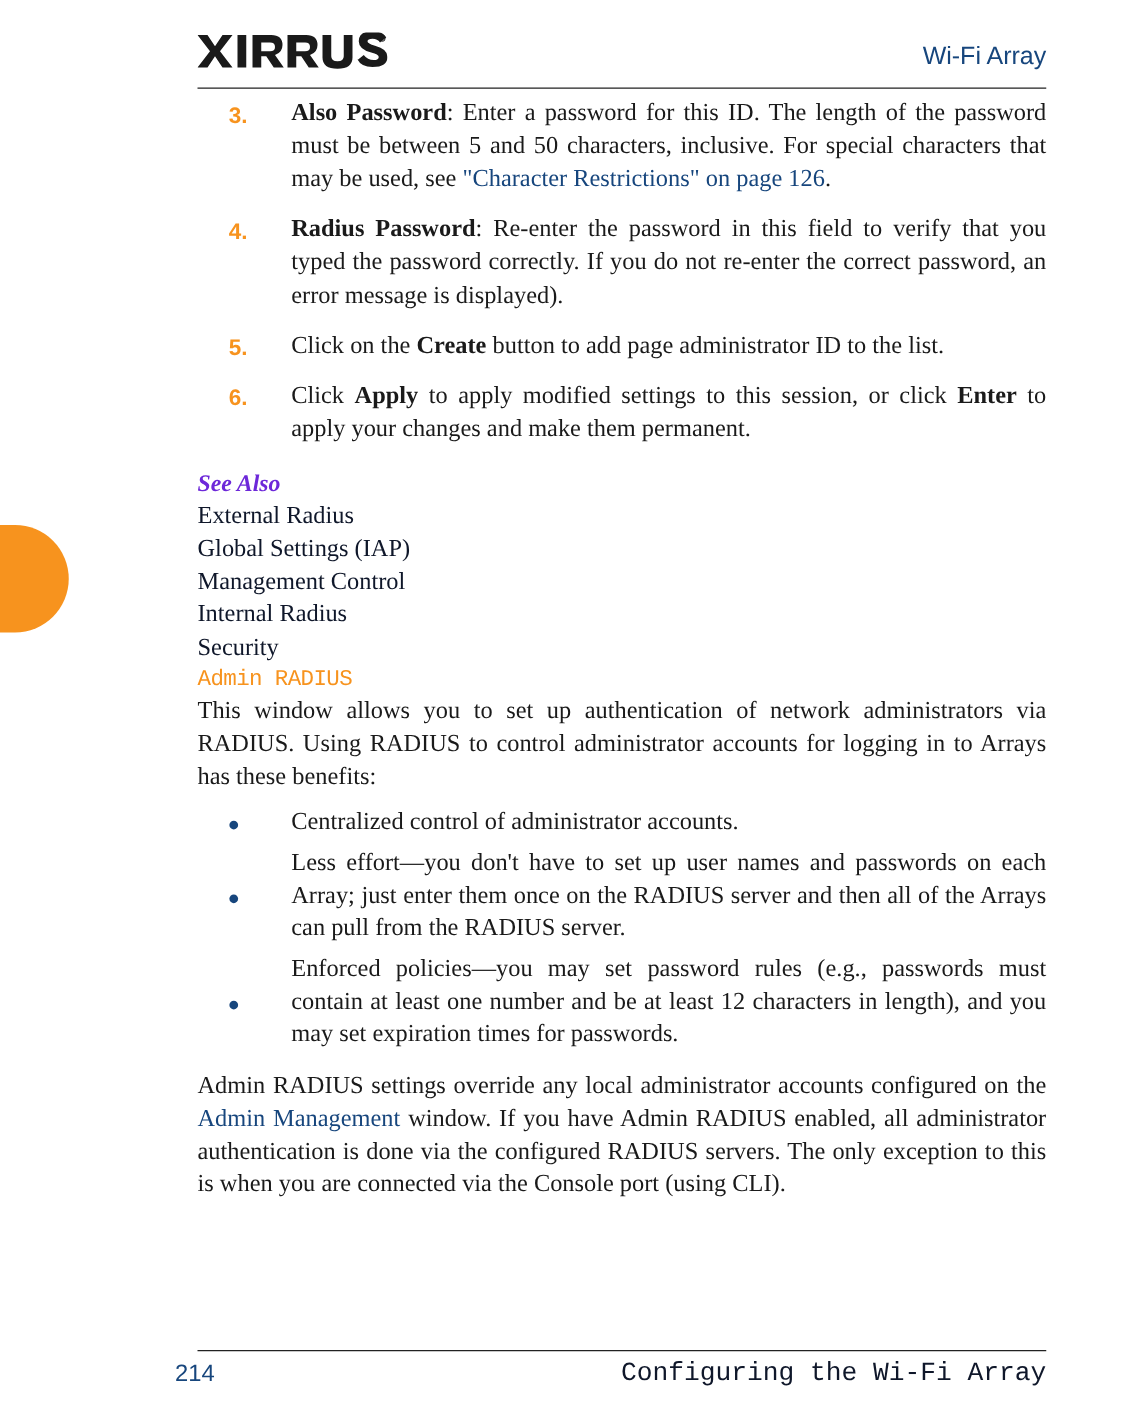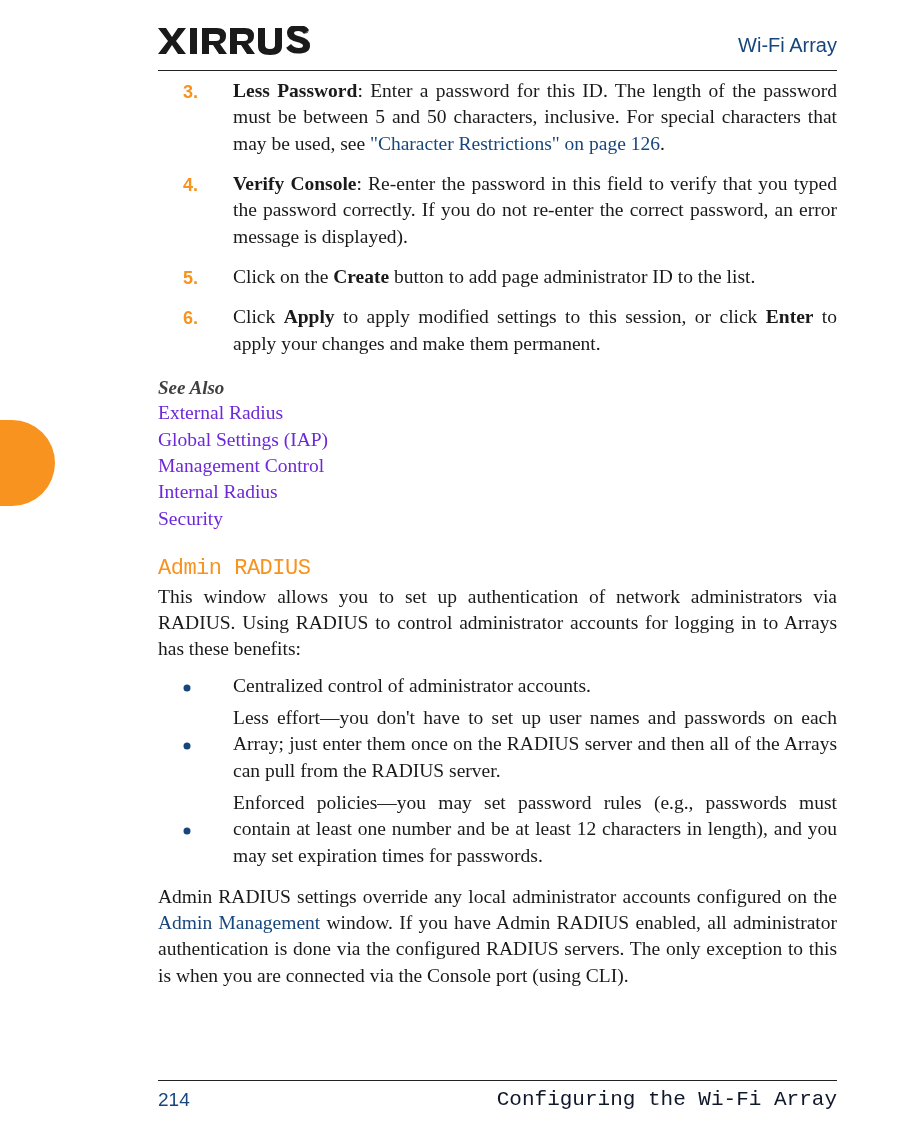--- a/index.html
+++ b/index.html
@@ -71,34 +71,33 @@
     padding-top: 2px;
   }
   .ol-body {
     flex: 1;
   }
   .bold { font-weight: bold; }
   .link { color: #17467d; }
   .see-also-head {
     font-style: italic;
     font-weight: bold;
-    color: #404040;
+    color: #6d28d9;
     font-family: Georgia, "Book Antiqua", serif;
     margin-top: 18px;
     font-size: 19px;
   }
   .see-also-list div {
-    color: #6d28d9;
+    color: #0f172a;
     line-height: 1.35;
   }
   .section-head {
     font-family: "Courier New", Courier, monospace;
     color: #F7931E;
-    font-size: 22px;
-    margin-top: 22px;
+    font-size: 18px;
     letter-spacing: -0.5px;
   }
   .para {
     text-align: justify;
   }
   .bullets {
     margin-top: 10px;
   }
   .bl-item {
     display: flex;
@@ -127,21 +126,21 @@
   }
   .footer-rule {
     position: absolute;
     left: 158px;
     right: 64px;
     bottom: 56px;
     border-top: 1.5px solid #222;
   }
   .page-number {
     position: absolute;
-    left: 158px;
+    left: 140px;
     bottom: 26px;
     font-family: "Trebuchet MS", "Segoe UI", sans-serif;
     font-size: 19px;
     color: #17467d;
   }
   .footer-title {
     position: absolute;
     right: 64px;
     bottom: 26px;
     font-family: "Courier New", Courier, monospace;
@@ -173,28 +172,28 @@
     </div>
     <div class="doc-title">Wi-Fi Array</div>
     <div class="header-rule"></div>
   </div>
 
   <div class="content">
 
     <div class="ol-item">
       <div class="ol-num">3.</div>
       <div class="ol-body">
-        <span class="bold">Less Password</span><span>: Enter a password for this ID. The length of the password must be between 5 and 50 characters, inclusive. For special characters that may be used, see </span><span class="link">"Character Restrictions" on page 126</span><span>.</span>
+        <span class="bold">Also Password</span><span>: Enter a password for this ID. The length of the password must be between 5 and 50 characters, inclusive. For special characters that may be used, see </span><span class="link">"Character Restrictions" on page 126</span><span>.</span>
       </div>
     </div>
 
     <div class="ol-item">
       <div class="ol-num">4.</div>
       <div class="ol-body">
-        <span class="bold">Verify Console</span><span>: Re-enter the password in this field to verify that you typed the password correctly. If you do not re-enter the correct password, an error message is displayed).</span>
+        <span class="bold">Radius Password</span><span>: Re-enter the password in this field to verify that you typed the password correctly. If you do not re-enter the correct password, an error message is displayed).</span>
       </div>
     </div>
 
     <div class="ol-item">
       <div class="ol-num">5.</div>
       <div class="ol-body">
         <span>Click on the </span><span class="bold">Create</span><span> button to add page administrator ID to the list.</span>
       </div>
     </div>
 

